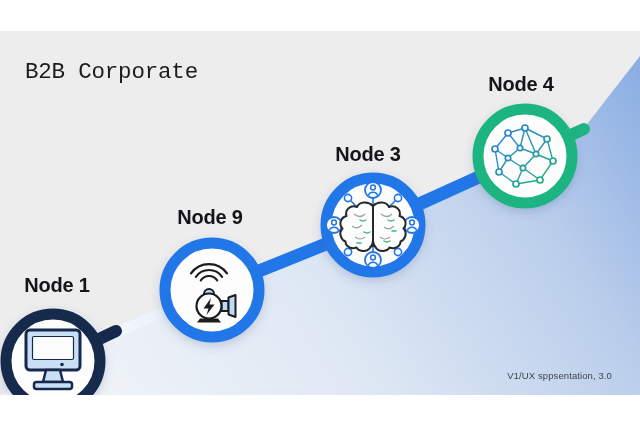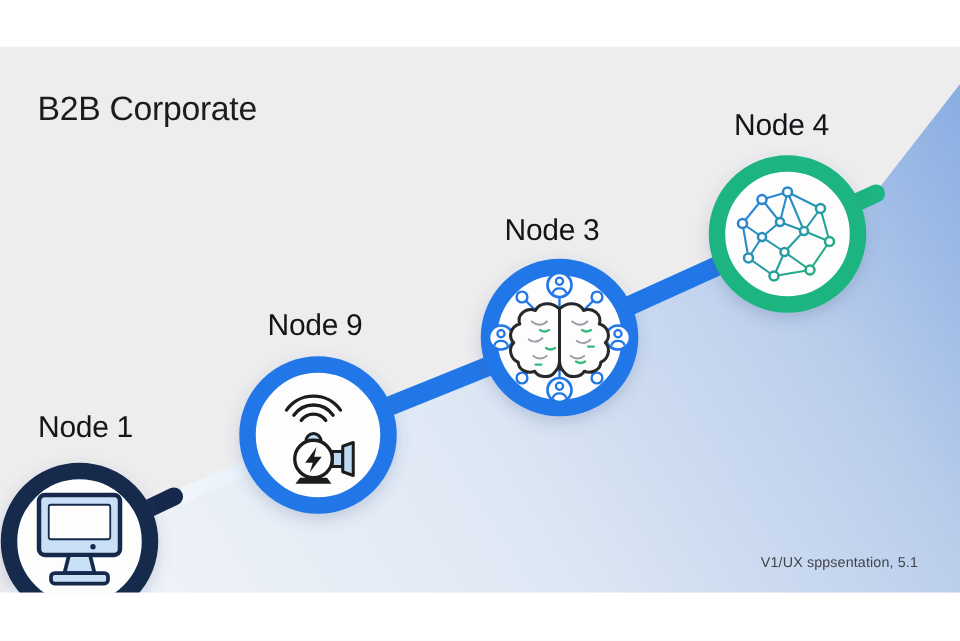--- a/index.html
+++ b/index.html
@@ -4,25 +4,25 @@
 <style>
   html,body{margin:0;padding:0;background:#ffffff;}
   .stage{
     position:relative;width:640px;height:427px;overflow:hidden;background:#ffffff;
     font-family:"Liberation Sans", sans-serif;
   }
   .stage svg{position:absolute;inset:0;display:block;}
   .slide-title{
     position:absolute;left:25px;top:56px;
     font-size:22.5px;line-height:33px;font-weight:500;
-    color:#1b1c1e;letter-spacing:-0.2px;
+    color:#1b1c1e;letter-spacing:-0.2px;font-family:Liberation Mono, monospace;
   }
   .node-label{
     position:absolute;width:140px;text-align:center;
-    font-size:20px;font-weight:400;color:#141518;letter-spacing:-0.2px;
+    font-size:20px;font-weight:700;color:#141518;letter-spacing:-0.2px;
   }
   .node-label.n1{left:-13px;top:274px;}
   .node-label.n2{left:140px;top:206px;}
   .node-label.n3{left:298px;top:143px;}
   .node-label.n4{left:451px;top:73px;}
   .slide-footer{
     position:absolute;right:28px;top:370px;
     font-size:9.5px;color:#41454b;letter-spacing:0.1px;
   }
 </style>
@@ -210,15 +210,15 @@
 
 <div class="slide-title">
   <div>B2B Corporate</div>
 </div>
 
 <div class="node-label n1">Node 1</div>
 <div class="node-label n2">Node 9</div>
 <div class="node-label n3">Node 3</div>
 <div class="node-label n4">Node 4</div>
 
-<div class="slide-footer">V1/UX sppsentation, 5.1</div>
+<div class="slide-footer">V1/UX sppsentation, 3.0</div>
 
 </div>
 
 </body></html>

